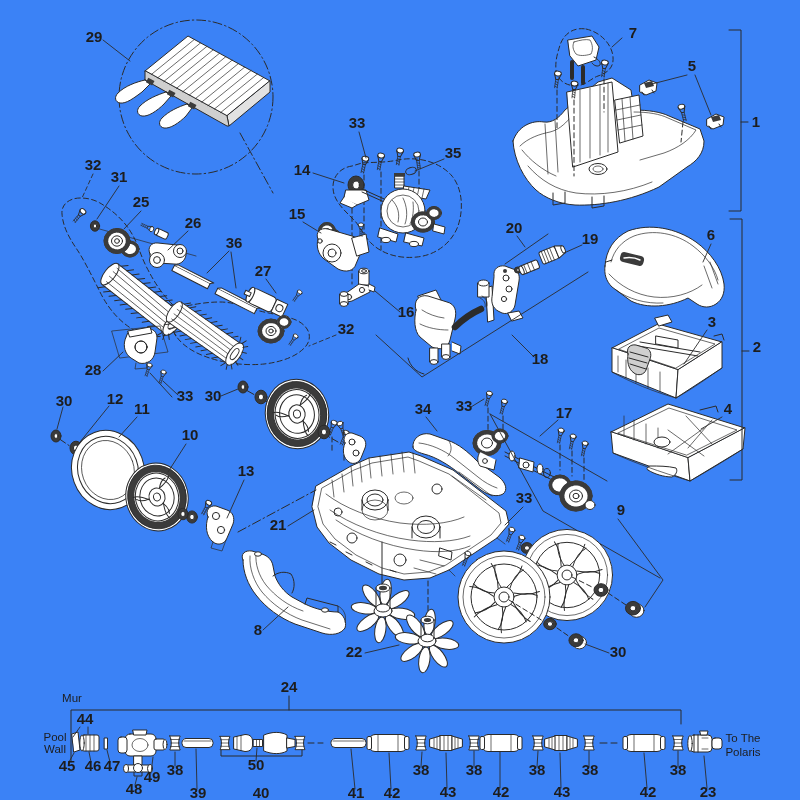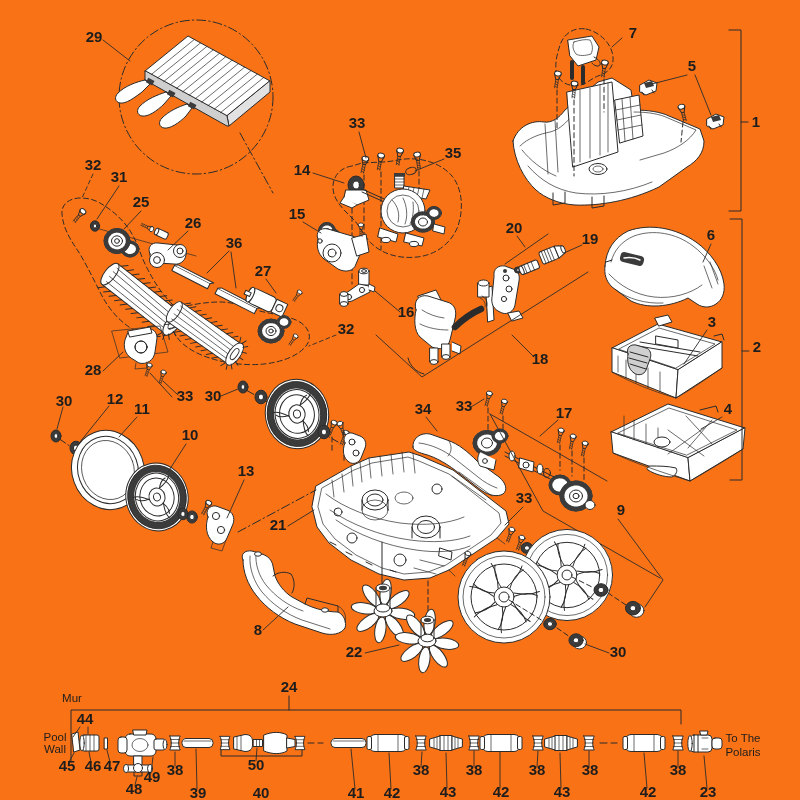--- a/index.html
+++ b/index.html
@@ -1,16 +1,16 @@
 <!DOCTYPE html>
 <html><head>
 <meta charset="utf-8">
 <style>
   html,body{margin:0;padding:0;background:#ffffff;}
-  #page{width:800px;height:800px;position:relative;background:#f97316;overflow:hidden;}
+  #page{width:800px;height:800px;position:relative;background:#3b82f6;overflow:hidden;}
   svg{display:block;}
   svg *{stroke-linecap:round;stroke-linejoin:round;}
   .s{stroke:#2b2b2b;stroke-width:1;fill:none;}
   .w{stroke:#2b2b2b;stroke-width:1;fill:#ffffff;}
   .g{stroke:#2b2b2b;stroke-width:1;fill:#e2e2e2;}
   .g2{stroke:#2b2b2b;stroke-width:1;fill:#cfcfcf;}
   .d{stroke:#2b2b2b;stroke-width:1;fill:#3b3b3b;}
   .dd{stroke:none;fill:#3b3b3b;}
   .th{stroke:#2b2b2b;stroke-width:0.7;fill:none;}
   .dash{stroke:#2b2b2b;stroke-width:1;fill:none;stroke-dasharray:5 3.2;}

